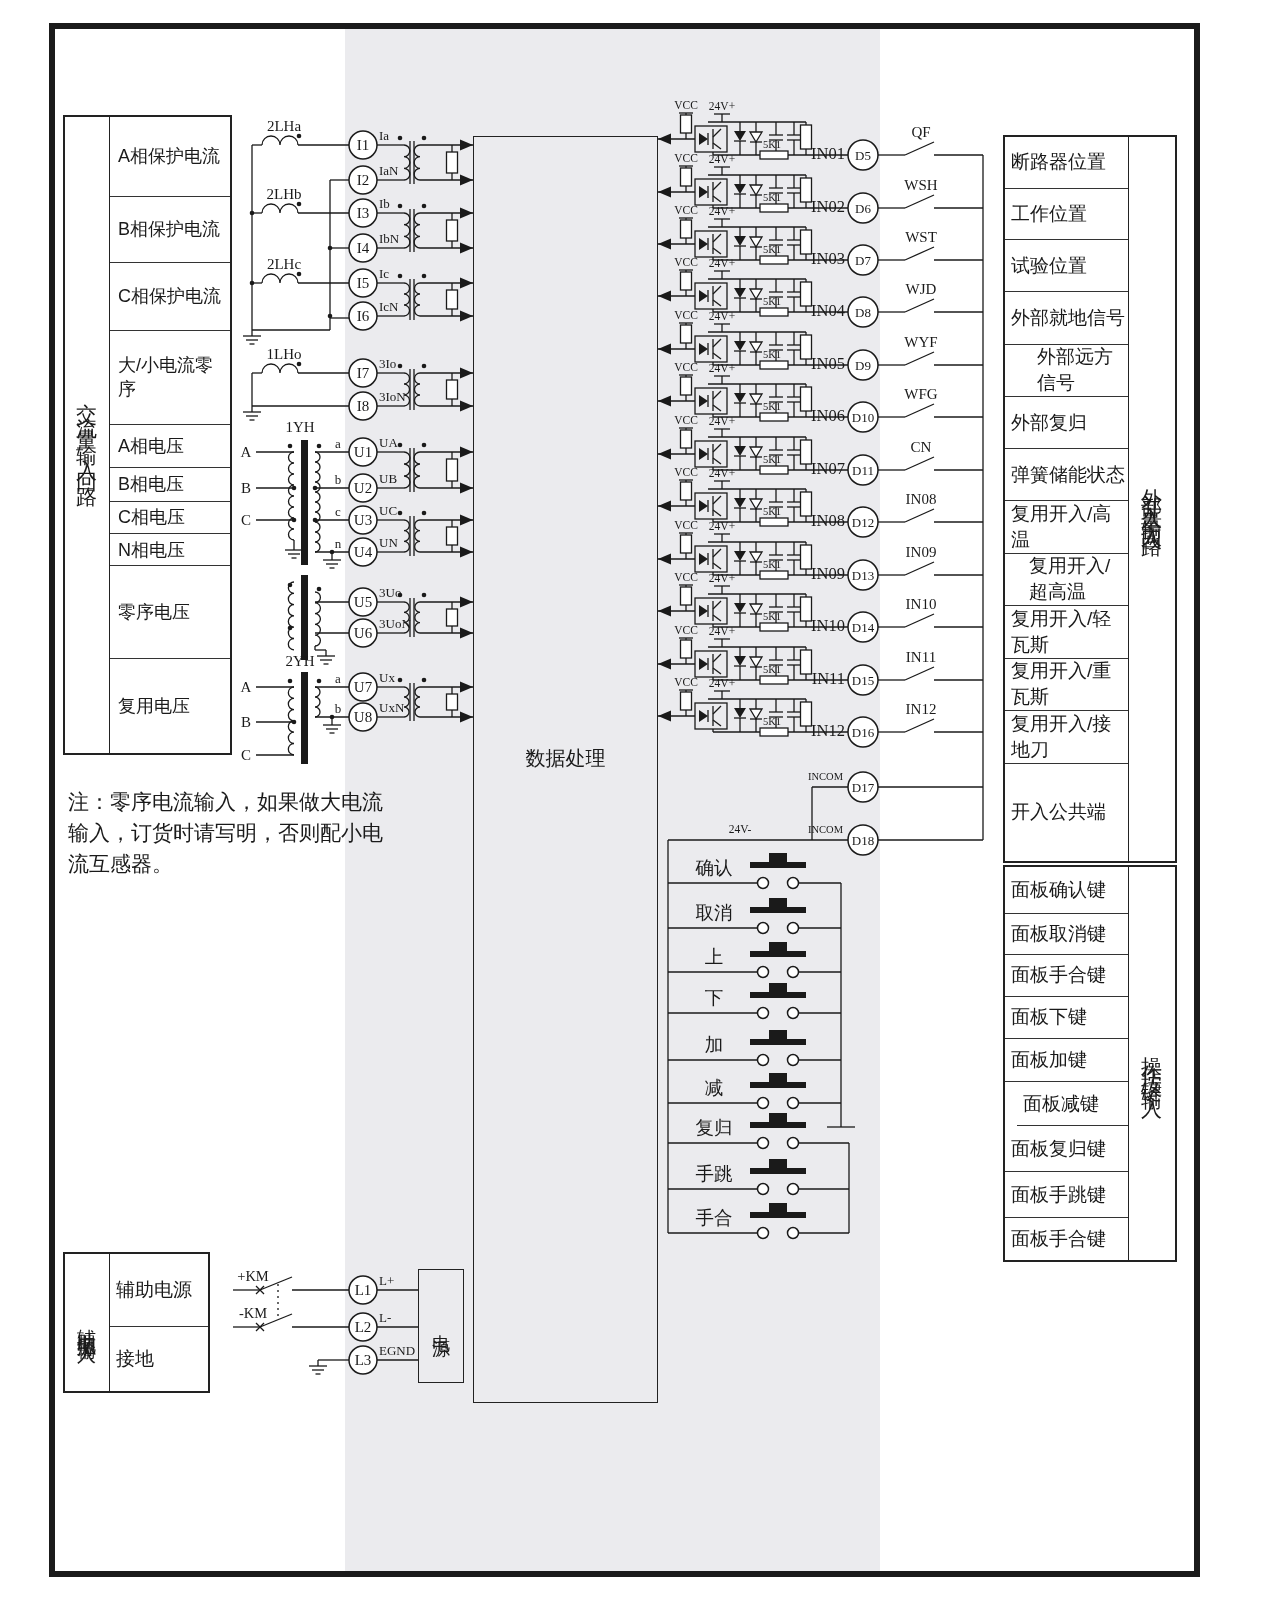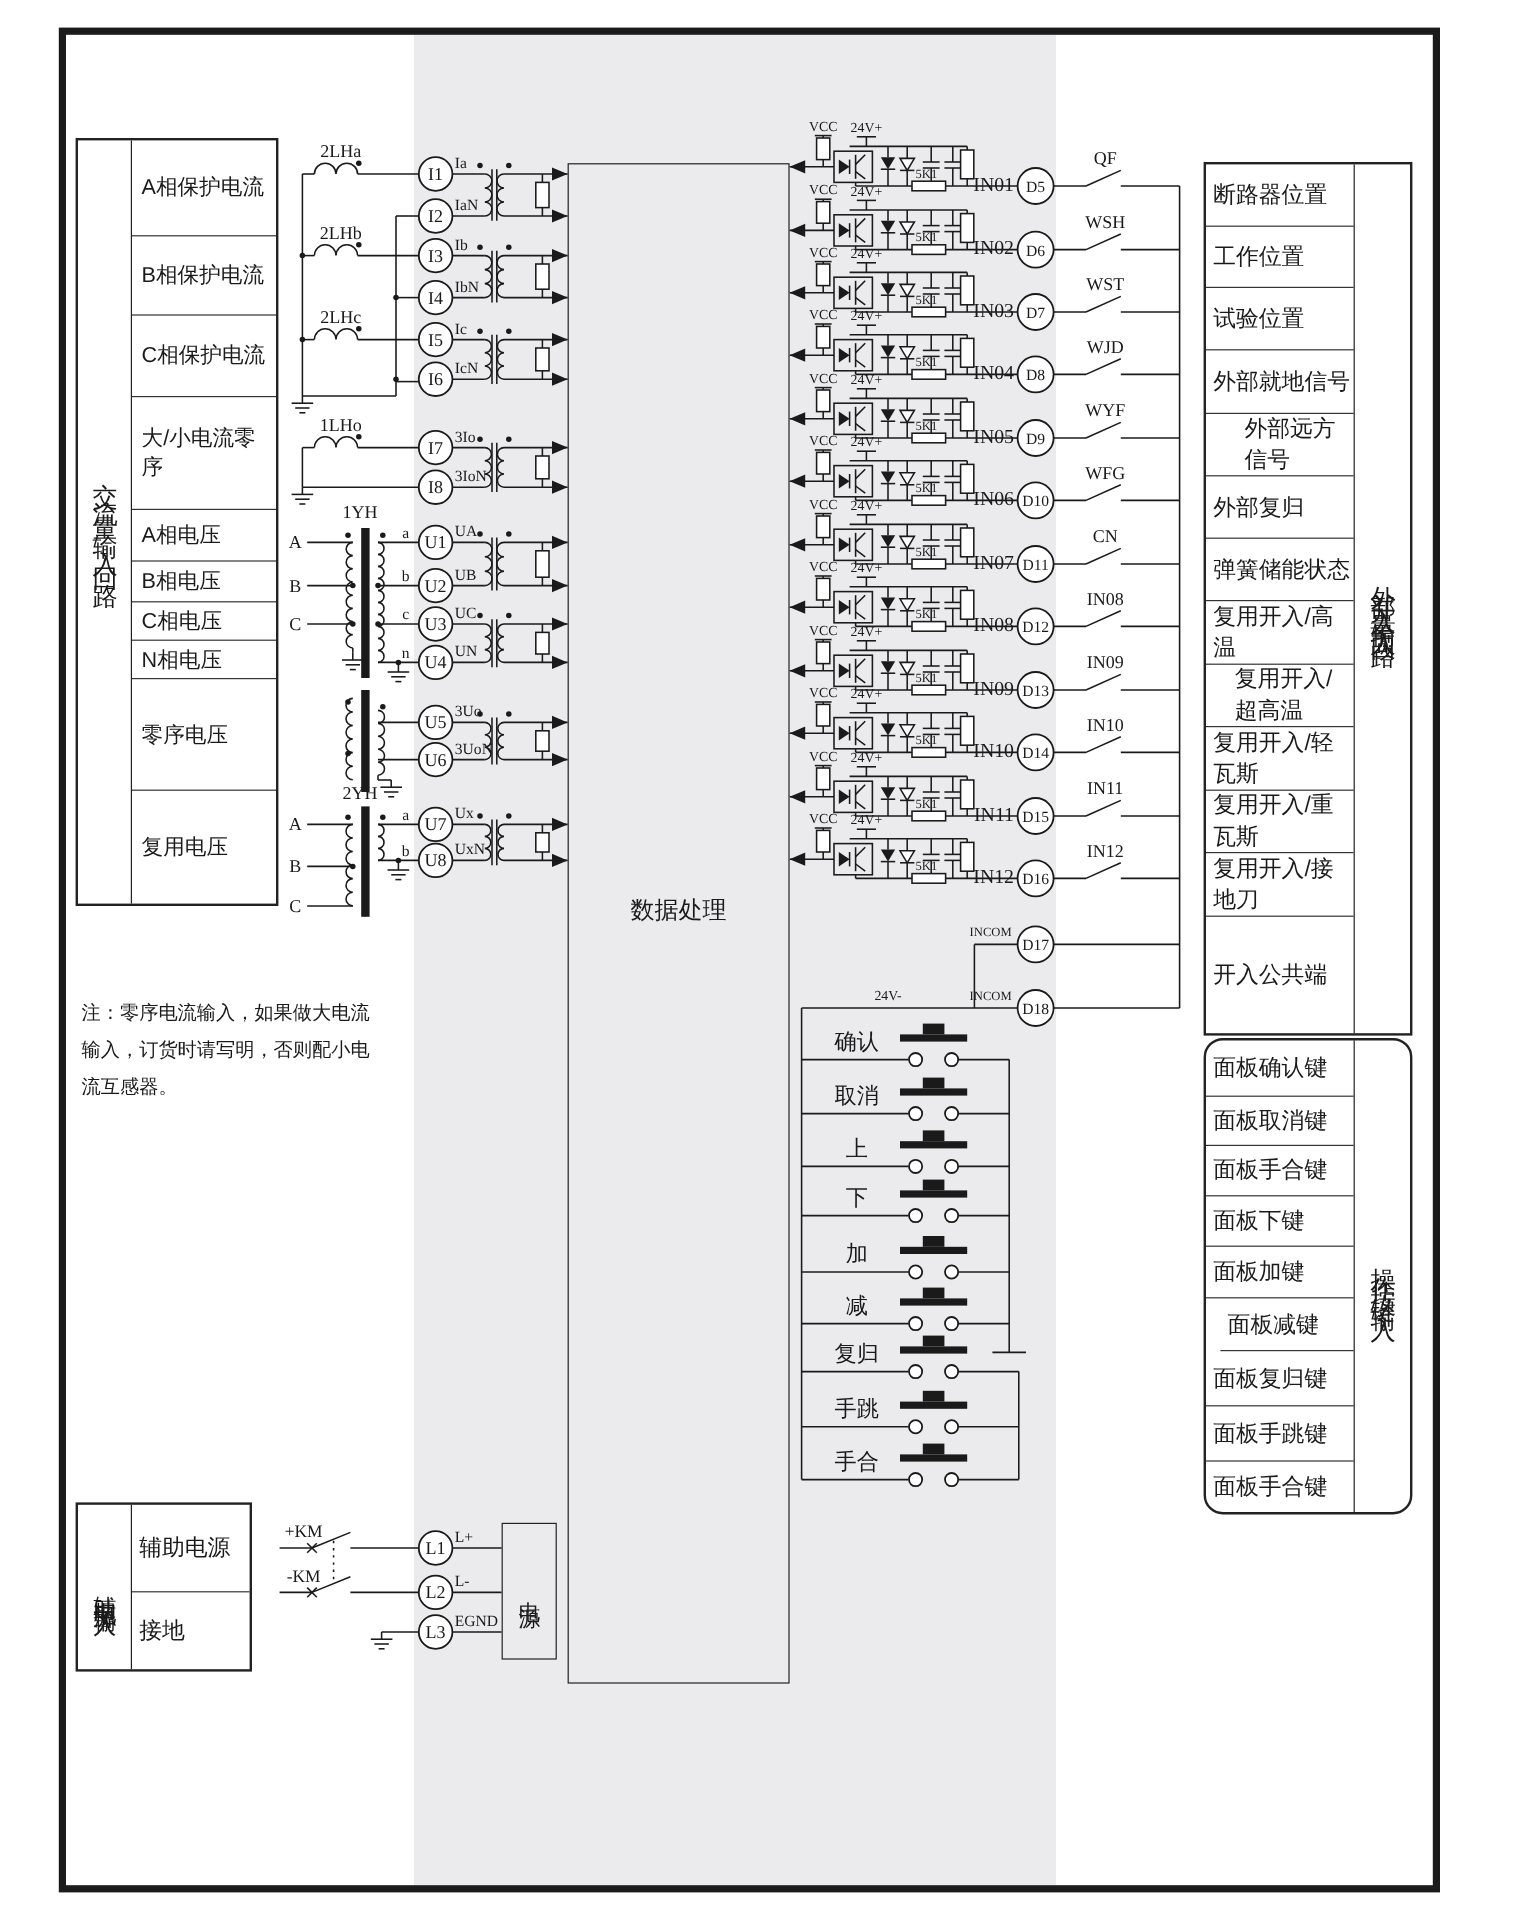--- a/index.html
+++ b/index.html
@@ -28,21 +28,21 @@
   .vcol.right{border-left:1.5px solid #222;width:47px;}
   .vcap{writing-mode:vertical-rl;text-orientation:upright;line-height:1;font-size:21px;}
   .ls14{letter-spacing:14px;}
   .ls6{letter-spacing:6px;}
   .ls8{letter-spacing:8px;}
   .ls3{letter-spacing:3px;font-size:19px;}
   .rowscol{flex:1;display:flex;flex-direction:column;}
   .cell{display:flex;align-items:center;box-sizing:border-box;border-bottom:1px solid #333;
         padding-left:8px;font-size:18px;}
   .cell.big{font-size:19px;padding-left:6px;}
-  #note{position:absolute;left:68px;top:830px;width:390px;font-size:16px;line-height:31px;font-family:Liberation Mono, monospace;}
+  #note{position:absolute;left:68px;top:786px;width:390px;font-size:21px;line-height:31px;}
   #proc-box{position:absolute;left:473px;top:136px;width:185px;height:1267px;
             border:1.5px solid #222;box-sizing:border-box;padding-left:40px;}
   #proc-label{position:absolute;left:0;right:0;top:608px;text-align:center;font-size:20px;}
   #power-box{position:absolute;left:418px;top:1269px;width:46px;height:114px;
              border:1.5px solid #222;box-sizing:border-box;display:flex;
              align-items:center;justify-content:center;}
   #power-box .vcap{font-size:18px;letter-spacing:6px;}
 </style>
 </head>
 <body>
@@ -1078,21 +1078,21 @@
         <div class="cell big" style="height: 53px;">复用开入/轻瓦斯</div>
         <div class="cell big" style="height: 52px;">复用开入/重瓦斯</div>
         <div class="cell big" style="height: 53px;">复用开入/接地刀</div>
         <div class="cell big" style="height: 98px; border-bottom: none;">开入公共端</div>
       </div>
     <div class="vcol right">
       <div class="vcap ls6">外部开入量输入回路</div>
     </div>
   </div>
 
-  <div class="panel" id="key-panel" style="left:1003px;top:865px;width:174px;height:397px;border-radius:16px;">
+  <div class="panel" id="key-panel" style="left:1003px;top:865px;width:174px;height:397px;">
     <div class="rowscol" id="key-rows">
         <div class="cell big" style="height: 47px;">面板确认键</div>
         <div class="cell big" style="height: 42px;">面板取消键</div>
         <div class="cell big" style="height: 42px;">面板手合键</div>
         <div class="cell big" style="height: 43px;">面板下键</div>
         <div class="cell big" style="height: 43px;">面板加键</div>
         <div class="cell big" style="height: 45px; margin-left: 12px;">面板减键</div>
         <div class="cell big" style="height: 46px;">面板复归键</div>
         <div class="cell big" style="height: 47px;">面板手跳键</div>
         <div class="cell big" style="height: 42px; border-bottom: none;">面板手合键</div>

